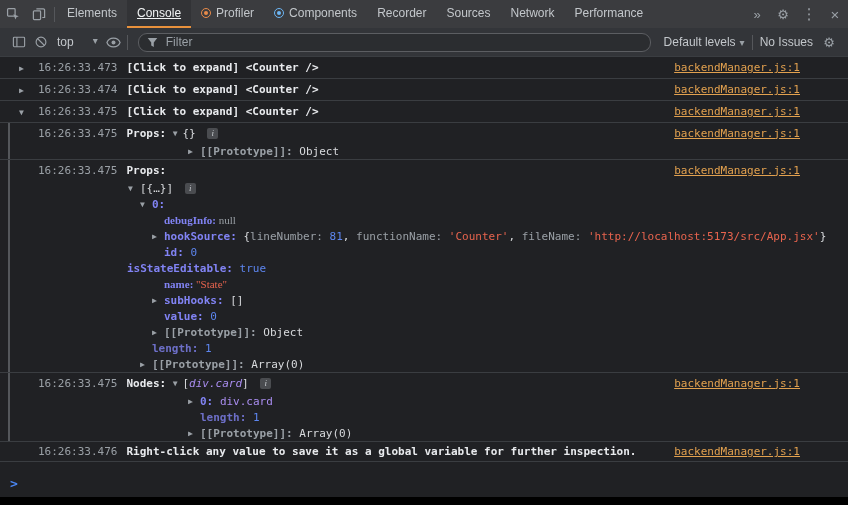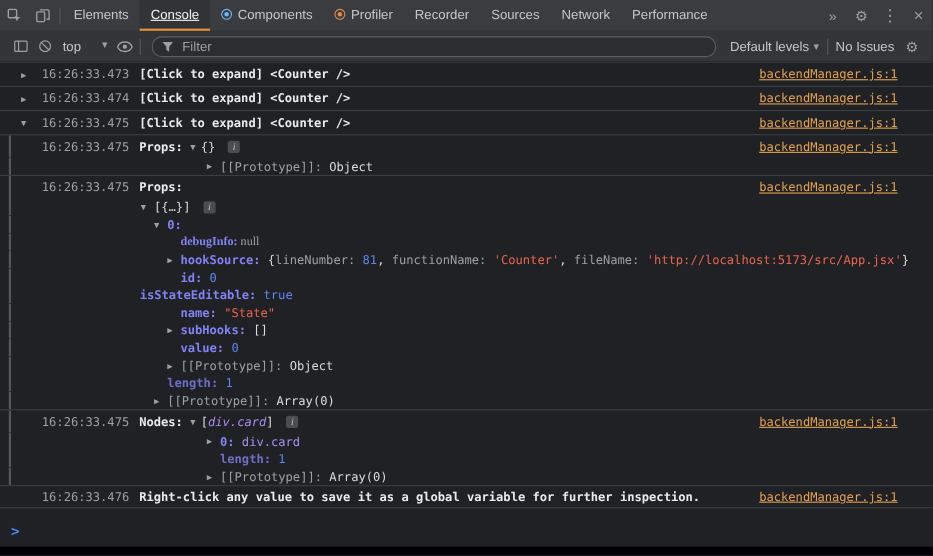--- a/index.html
+++ b/index.html
@@ -36,26 +36,26 @@
   .console{position:absolute;top:56px;left:0;right:0;bottom:8px;background:#202124;overflow:hidden;
            font-family:"DejaVu Sans Mono","Liberation Mono",monospace;font-size:11px;color:#d8dadd;}
   .crow{position:relative;display:flex;align-items:center;white-space:pre;overflow:hidden;box-sizing:border-box;}
   .crow.log{padding-left:38px;}
   .h-top{height:22px;} .h-glog{height:21px;} .crow.tree{height:16px;}
   .sep{border-top:1px solid #3a3d41;} .sepb{border-bottom:1px solid #3a3d41;}
   .grouped::before{content:"";position:absolute;left:8px;top:0;height:100%;width:2px;background:#54575b;}
   .garrow{position:absolute;left:19px;top:50%;transform:translateY(-50%);color:#9aa0a6;font-size:8px;}
   .treearrow{display:inline-block;width:12px;color:#9aa0a6;font-size:8px;flex:none;}
   .ts{color:#9aa0a6;margin-right:9px;text-align:center;}
-  .srclink{position:absolute;right:32px;color:#e2a14f;text-decoration:underline;cursor:pointer;}
+  .srclink{position:absolute;right:48px;color:#e2a14f;text-decoration:underline;cursor:pointer;}
   .tk-b{color:#e8eaed;font-weight:bold;}
   .tk-plain,.tk-val{color:#d8dadd;}
   .tk-key{color:#8183f4;font-weight:bold;}
   .tk-keydim{color:#6d6fc8;font-weight:bold;}
-  .tk-proto{color:#9aa0a6;}
+  .tk-proto{color:#9aa0a6;font-weight:bold;}
   .tk-num,.tk-bool{color:#5d86f0;}
   .tk-str{color:#e8644e;}
   .tk-null,.tk-pkey{color:#9aa0a6;}
   .tk-node{color:#a98df0;}
   .tk-nodei{color:#a98df0;font-style:italic;}
   .tk-tri{color:#9aa0a6;font-size:8px;}
   .info-badge{display:inline-block;width:11px;height:11px;line-height:11px;text-align:center;background:#4a4c50;
               color:#c3c7cb;border-radius:2px;font-size:9px;margin-left:5px;flex:none;
               font-family:"Liberation Serif",serif;font-style:italic;}
   .prompt{position:absolute;left:10px;bottom:6px;color:#4b86f2;font-weight:bold;font-size:13px;
@@ -81,30 +81,30 @@
   </div>
   <div class="vdiv"></div>
   <div class="tabs">
       <div class="tab">
         <span>Elements</span>
       </div>
       <div class="tab active">
         <span>Console</span>
       </div>
       <div class="tab">
+        <span class="react-icon" style="border-color: rgb(232, 139, 74);">
+          <span class="dot" style="background: rgb(232, 139, 74);"></span>
+        </span>
+        <span>Profiler</span>
+      </div>
+      <div class="tab">
         <span class="react-icon" style="border-color: rgb(108, 182, 245);">
           <span class="dot" style="background: rgb(108, 182, 245);"></span>
         </span>
         <span>Components</span>
-      </div>
-      <div class="tab">
-        <span class="react-icon" style="border-color: rgb(232, 139, 74);">
-          <span class="dot" style="background: rgb(232, 139, 74);"></span>
-        </span>
-        <span>Profiler</span>
       </div>
       <div class="tab">
         <span>Recorder</span>
       </div>
       <div class="tab">
         <span>Sources</span>
       </div>
       <div class="tab">
         <span>Network</span>
       </div>
@@ -168,21 +168,21 @@
       <div class="crow log h-top sep"><span class="garrow">▼</span><span class="ts">16:26:33.475</span><span class="tk-b">[Click to expand] &lt;Counter /&gt;</span><span class="srclink">backendManager.js:1</span></div>
       <div class="crow log h-glog sep grouped"><span class="ts">16:26:33.475</span><span class="tk-b">Props: </span><span class="tk-tri">▼ </span><span class="tk-plain">{} </span><span class="info-badge">i</span><span class="srclink">backendManager.js:1</span></div>
       <div class="crow tree grouped" style="padding-left: 188px;"><span class="treearrow">▶</span><span class="tk-proto">[[Prototype]]: </span><span class="tk-val">Object</span></div>
       <div class="crow log h-glog sep grouped"><span class="ts">16:26:33.475</span><span class="tk-b">Props: </span><span class="srclink">backendManager.js:1</span></div>
       <div class="crow tree grouped" style="padding-left: 128px;"><span class="treearrow">▼</span><span class="tk-plain">[{…}] </span><span class="info-badge">i</span></div>
       <div class="crow tree grouped" style="padding-left: 140px;"><span class="treearrow">▼</span><span class="tk-key">0:</span></div>
       <div class="crow tree grouped" style="padding-left: 152px; font-family: Liberation Serif, serif;"><span class="treearrow"></span><span class="tk-key">debugInfo: </span><span class="tk-null">null</span></div>
       <div class="crow tree grouped" style="padding-left: 152px;"><span class="treearrow">▶</span><span class="tk-key">hookSource: </span><span class="tk-plain">{</span><span class="tk-pkey">lineNumber: </span><span class="tk-num">81</span><span class="tk-plain">, </span><span class="tk-pkey">functionName: </span><span class="tk-str">'Counter'</span><span class="tk-plain">, </span><span class="tk-pkey">fileName: </span><span class="tk-str">'http://localhost:5173/src/App.jsx'</span><span class="tk-plain">}</span></div>
       <div class="crow tree grouped" style="padding-left: 152px;"><span class="treearrow"></span><span class="tk-key">id: </span><span class="tk-num">0</span></div>
       <div class="crow tree grouped" style="padding-left: 115px;"><span class="treearrow"></span><span class="tk-key">isStateEditable: </span><span class="tk-bool">true</span></div>
-      <div class="crow tree grouped" style="padding-left: 152px;"><span class="treearrow"></span><span class="tk-key">name: </span><span class="tk-str">"State"</span></div>
+      <div class="crow tree grouped" style="padding-left: 152px; font-family: Liberation Serif, serif;"><span class="treearrow"></span><span class="tk-key">name: </span><span class="tk-str">"State"</span></div>
       <div class="crow tree grouped" style="padding-left: 152px;"><span class="treearrow">▶</span><span class="tk-key">subHooks: </span><span class="tk-plain">[]</span></div>
       <div class="crow tree grouped" style="padding-left: 152px;"><span class="treearrow"></span><span class="tk-key">value: </span><span class="tk-num">0</span></div>
       <div class="crow tree grouped" style="padding-left: 152px;"><span class="treearrow">▶</span><span class="tk-proto">[[Prototype]]: </span><span class="tk-val">Object</span></div>
       <div class="crow tree grouped" style="padding-left: 140px;"><span class="treearrow"></span><span class="tk-keydim">length: </span><span class="tk-num">1</span></div>
       <div class="crow tree grouped" style="padding-left: 140px;"><span class="treearrow">▶</span><span class="tk-proto">[[Prototype]]: </span><span class="tk-val">Array(0)</span></div>
       <div class="crow log h-glog sep grouped"><span class="ts">16:26:33.475</span><span class="tk-b">Nodes: </span><span class="tk-tri">▼ </span><span class="tk-plain">[</span><span class="tk-nodei">div.card</span><span class="tk-plain">] </span><span class="info-badge">i</span><span class="srclink">backendManager.js:1</span></div>
       <div class="crow tree grouped" style="padding-left: 188px;"><span class="treearrow">▶</span><span class="tk-key">0: </span><span class="tk-node">div.card</span></div>
       <div class="crow tree grouped" style="padding-left: 188px;"><span class="treearrow"></span><span class="tk-keydim">length: </span><span class="tk-num">1</span></div>
       <div class="crow tree grouped" style="padding-left: 188px;"><span class="treearrow">▶</span><span class="tk-proto">[[Prototype]]: </span><span class="tk-val">Array(0)</span></div>
       <div class="crow log h-glog sep sepb"><span class="ts">16:26:33.476</span><span class="tk-b">Right-click any value to save it as a global variable for further inspection.</span><span class="srclink">backendManager.js:1</span></div>

